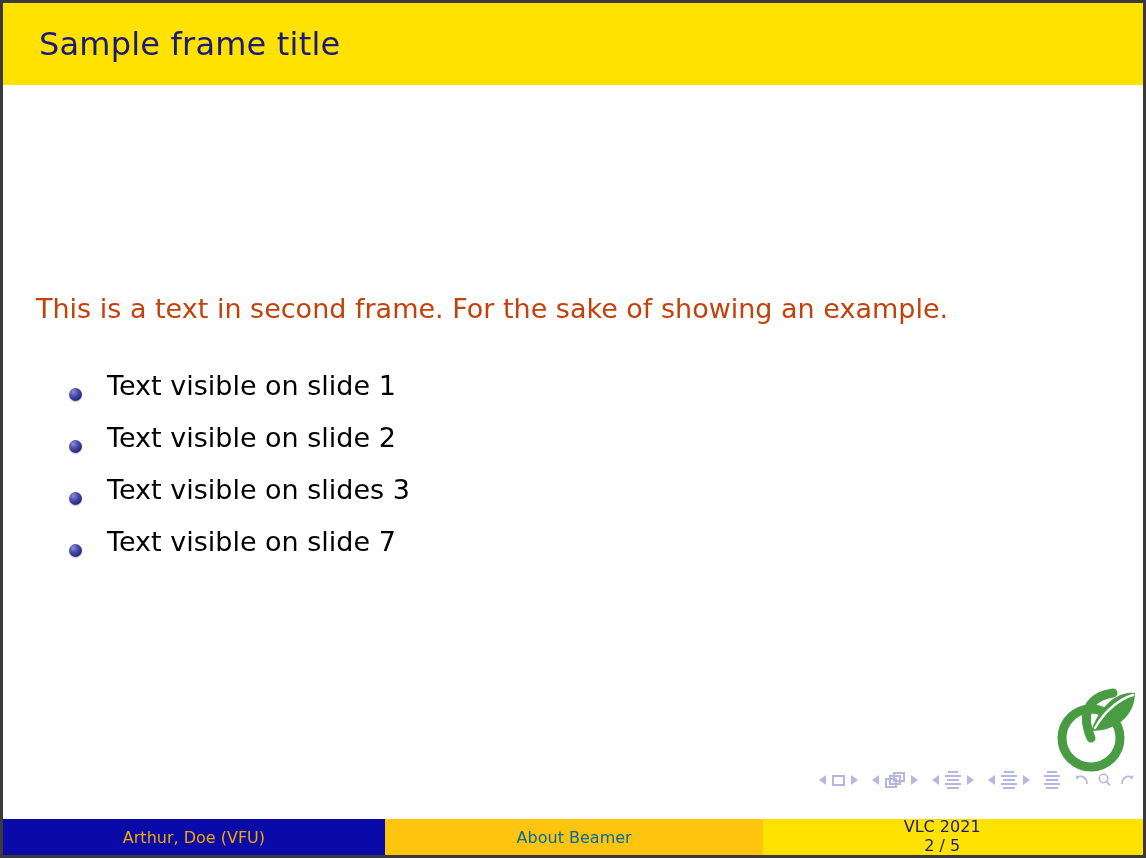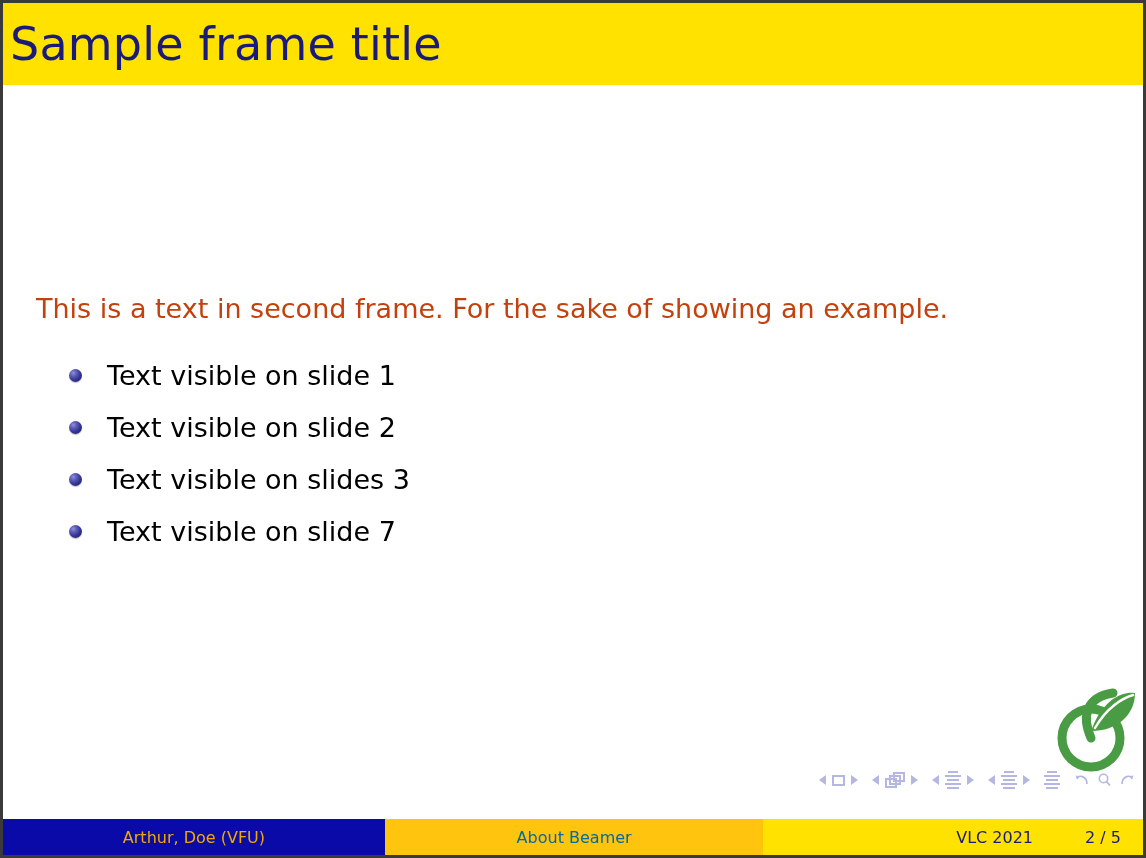--- a/index.html
+++ b/index.html
@@ -25,23 +25,23 @@
     position: absolute;
     left: 0;
     top: 0;
     width: 100%;
     height: 82px;
     background: #ffe200;
     display: flex;
     align-items: center;
   }
   .frametitle {
-    font-size: 46px;
+    font-size: 32px;
     color: #1a1a7a;
-    padding-left: 7px;
+    padding-left: 36px;
     letter-spacing: 0.2px;
     font-weight: normal;
     line-height: 1;
   }
 
   
   .body {
     position: absolute;
     left: 0;
     top: 82px;
@@ -60,21 +60,21 @@
   .itemize {
     position: absolute;
     left: 66px;
     top: 264px;
     margin: 0;
     padding: 0;
     list-style: none;
   }
   .itemize li {
     display: flex;
-    align-items: center;
+    align-items: flex-end;
     height: 52px;
     font-size: 27px;
     color: #000000;
   }
   .bullet {
     width: 13px;
     height: 13px;
     border-radius: 50%;
     margin-right: 25px;
     flex: 0 0 auto;
@@ -181,21 +181,21 @@
     width: 33.2%;
     background: #ffc40d;
     color: #0369a1;
   }
   .foot-info {
     width: 33.3%;
     background: #ffe200;
     color: #1a1a7a;
     justify-content: flex-end;
     padding-right: 22px;
-    gap: 52px;
+    flex-direction: column;
   }
 </style>
 </head>
 <body>
 
 <div class="slide">
 
   <div class="frametitle-bar">
     <div class="frametitle">Sample frame title</div>
   </div>

